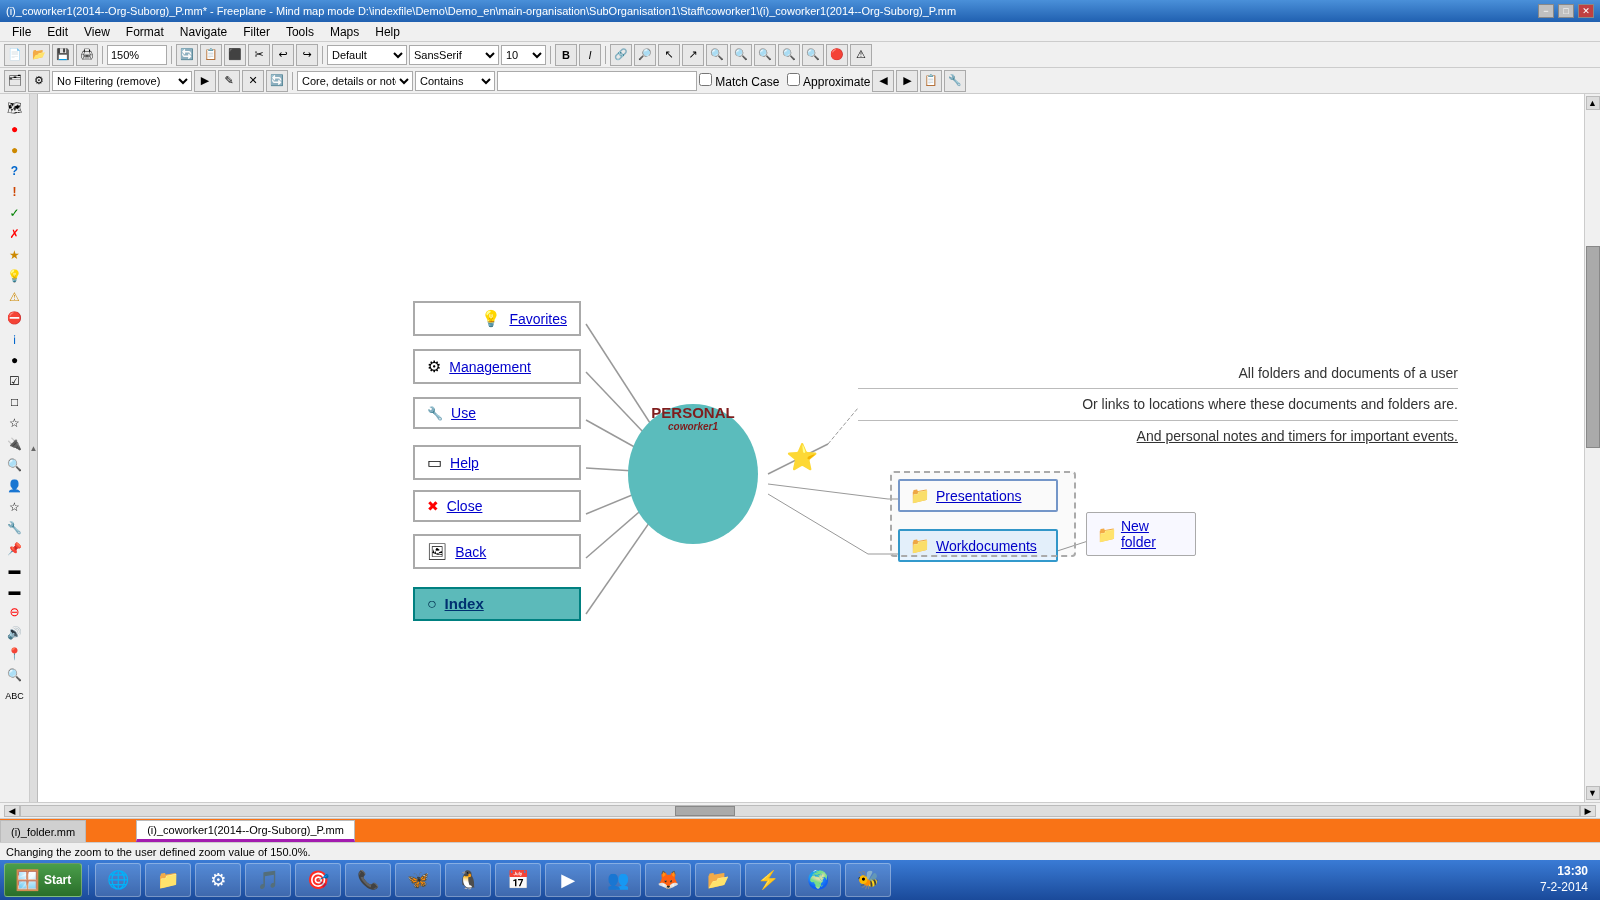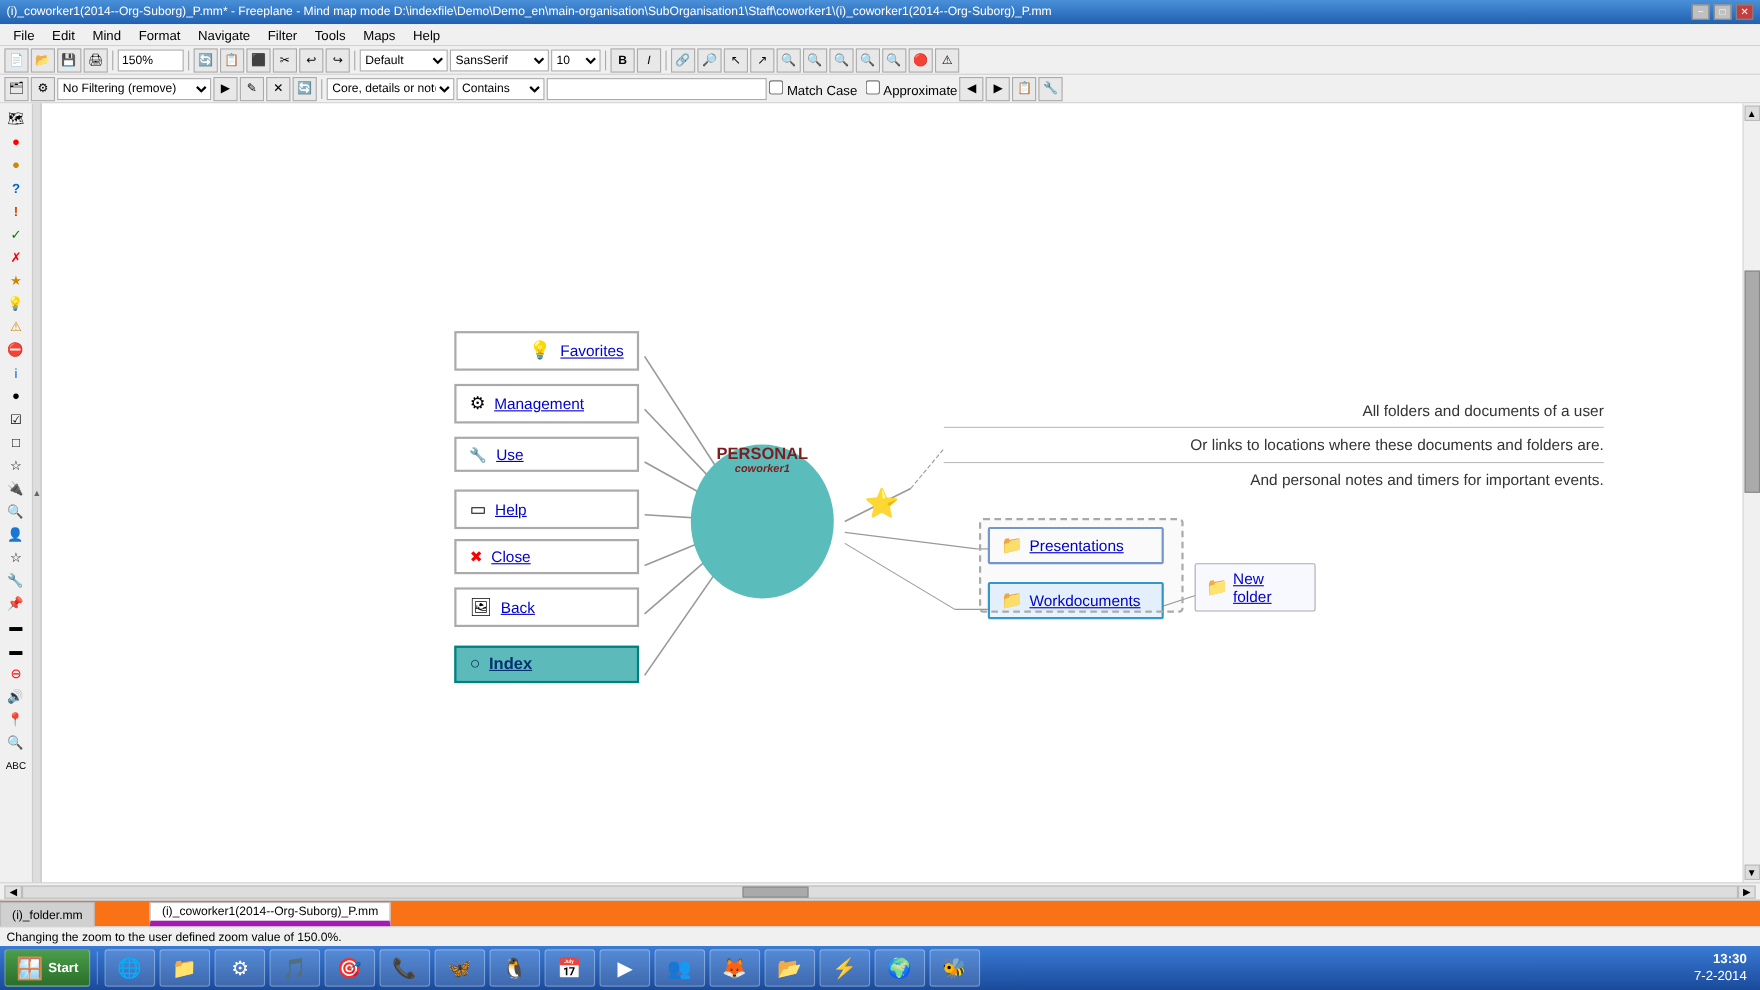--- a/index.html
+++ b/index.html
@@ -217,21 +217,21 @@
       border: 1px solid #bbb;
       border-bottom: none;
       display: flex;
       align-items: center;
       font-size: 11px;
       cursor: pointer;
       margin-right: 2px;
     }
     .tab.active {
       background: white;
-      border-bottom: 5px solid #a21caf;
+      border-bottom: 3px solid #a21caf;
       z-index: 1;
     }
 
     
     #taskbar {
       position: fixed;
       bottom: 0;
       left: 0;
       width: 1600px;
       height: 40px;
@@ -269,21 +269,21 @@
   <div id="titlebar-controls">
     <div class="title-btn">−</div>
     <div class="title-btn">□</div>
     <div class="title-btn" style="background:#c04040; color:white;">✕</div>
   </div>
 </div>
 
 <div id="menubar">
     <span class="menu-item">File</span>
     <span class="menu-item">Edit</span>
-    <span class="menu-item">Mind</span>
+    <span class="menu-item">View</span>
     <span class="menu-item">Format</span>
     <span class="menu-item">Navigate</span>
     <span class="menu-item">Filter</span>
     <span class="menu-item">Tools</span>
     <span class="menu-item">Maps</span>
     <span class="menu-item">Help</span>
   </div>
 
 <div class="toolbar">
   <div class="toolbar-btn">📄</div>
@@ -459,21 +459,21 @@
     <div class="mm-node mm-node-active" style="left:375px; top:493px; width:168px;">
       <span class="node-icon">○</span>
       <span style="color:#003070; text-decoration:underline; font-weight:bold; font-size:15px;">Index</span>
     </div>
 
     <div class="star-badge" style="left:748px; top:348px; font-size:26px;">⭐</div>
 
     <div class="note-box" style="left:820px; top:268px; width:600px;text-align:right;">
       <div style="border-bottom:1px solid #bbb; padding-bottom:4px; margin-bottom:4px;">All folders and documents of a user</div>
       <div style="border-bottom:1px solid #bbb; padding-bottom:4px; margin-bottom:4px;">Or links to locations where these documents and folders are.</div>
-      <div style="padding-bottom:4px;">And personal notes      and timers for important events.</div>
+      <div style="padding-bottom:4px;text-decoration:underline;">And personal notes      and timers for important events.</div>
     </div>
 
     <div class="folder-node" style="left:860px; top:385px; width:160px;">
       <span class="folder-icon">📁</span>
       <span class="link-text">Presentations</span>
     </div>
 
     <div class="folder-node" style="left:860px; top:435px; width:160px; border:2px solid #3399cc; background:#e8f4ff;">
       <span class="folder-icon">📁</span>
       <span class="link-text">Workdocuments</span>

